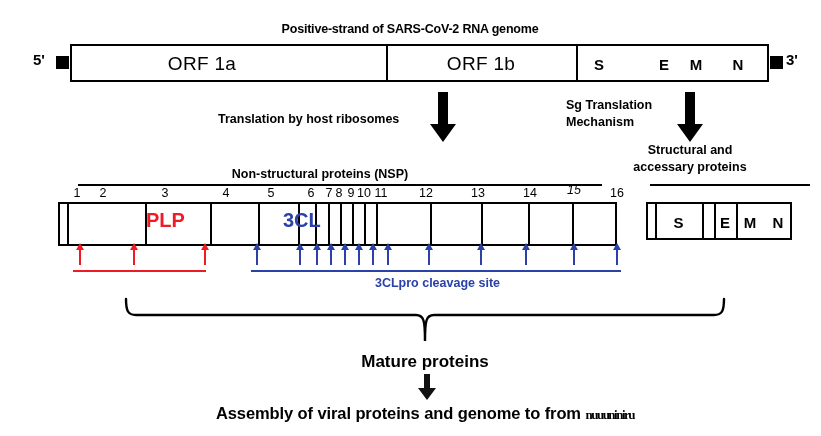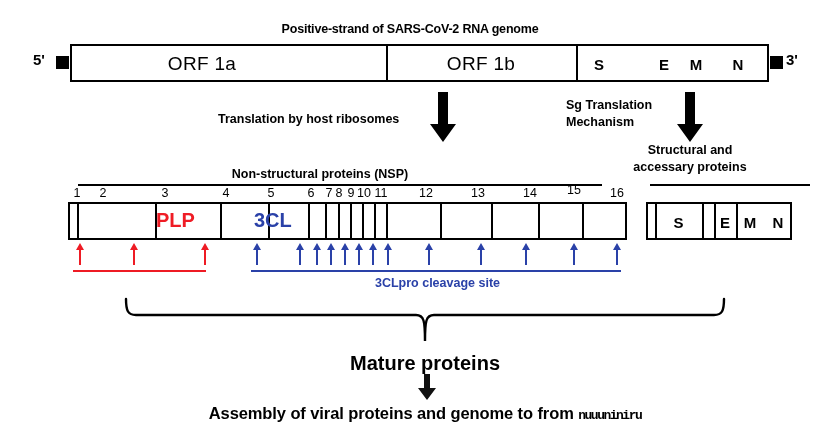--- a/index.html
+++ b/index.html
@@ -13,26 +13,26 @@
   .ctr{text-align:center;}
 
   
   .ttl{font-weight:bold;font-size:12.5px;letter-spacing:-0.2px;}
   .lbl{font-weight:bold;font-size:12.5px;}
   .orf{font-size:19px;font-weight:normal;letter-spacing:0.3px;}
   .semn{font-size:15px;font-weight:bold;}
   .endlbl{font-size:15px;font-weight:bold;}
   .nspnum{font-size:12.5px;font-weight:normal;}
   .plp{color:#ef1c25;font-weight:bold;font-size:20px;}
-  .tcl{color:#2a41a8;font-weight:bold;font-size:20px;}
+  .tcl{color:#2a41a8;font-weight:bold;font-size:20px;margin-left:39px;}
   .redtxt{color:#ee1b24;font-weight:bold;font-size:12.5px;}
   .bluetxt{color:#2a41a8;font-weight:bold;font-size:12.5px;}
-  .big{font-size:20px;font-weight:bold;}
+  .big{font-size:17px;font-weight:bold;}
   .assembly{font-size:16.5px;font-weight:bold;letter-spacing:-0.1px;}
-  .garble{font-family:Liberation Mono, monospace;font-size:13px;
+  .garble{font-family:Liberation Serif, serif;font-size:13px;
           letter-spacing:-1.5px;filter:blur(0.35px);margin-top:12px;}
 
   
   .genome{border:2.5px solid #000;box-sizing:border-box;background:#fff;}
   .vsep{position:absolute;top:0;bottom:0;width:2px;background:#000;}
   .endcap{position:absolute;width:13px;height:13px;background:#000;}
 
   
   .nspbar{border:2.5px solid #000;box-sizing:border-box;background:#fff;}
   .nsep{position:absolute;top:0;bottom:0;width:1.6px;background:#000;}
@@ -105,24 +105,24 @@
   <div class="abs ctr nspnum" style="left:264px;top:186px;width:14px;">5</div>
   <div class="abs ctr nspnum" style="left:304px;top:186px;width:14px;">6</div>
   <div class="abs ctr nspnum" style="left:323px;top:186px;width:12px;">7</div>
   <div class="abs ctr nspnum" style="left:333px;top:186px;width:12px;">8</div>
   <div class="abs ctr nspnum" style="left:345px;top:186px;width:12px;">9</div>
   <div class="abs ctr nspnum" style="left:355px;top:186px;width:18px;">10</div>
   <div class="abs ctr nspnum" style="left:372px;top:186px;width:18px;">11</div>
   <div class="abs ctr nspnum" style="left:417px;top:186px;width:18px;">12</div>
   <div class="abs ctr nspnum" style="left:469px;top:186px;width:18px;">13</div>
   <div class="abs ctr nspnum" style="left:521px;top:186px;width:18px;">14</div>
-  <div class="abs ctr nspnum" style="left:565px;top:183px;width:18px;">15</div>
+  <div class="abs ctr nspnum" style="left:565px;top:183px;width:18px;font-style:italic;">15</div>
   <div class="abs ctr nspnum" style="left:608px;top:186px;width:18px;">16</div>
 
-  <div class="abs nspbar" style="left:68px;top:202px;width:559px;height:38px;">
+  <div class="abs nspbar" style="left:58px;top:202px;width:559px;height:44px;">
     <div class="nsep" style="left:7px;"></div>
     <div class="nsep" style="left:85px;"></div>
     <div class="nsep" style="left:150px;"></div>
     <div class="nsep" style="left:198px;"></div>
     <div class="nsep" style="left:238px;"></div>
     <div class="nsep" style="left:255px;"></div>
     <div class="nsep" style="left:268px;"></div>
     <div class="nsep" style="left:280px;"></div>
     <div class="nsep" style="left:292px;"></div>
     <div class="nsep" style="left:304px;"></div>

